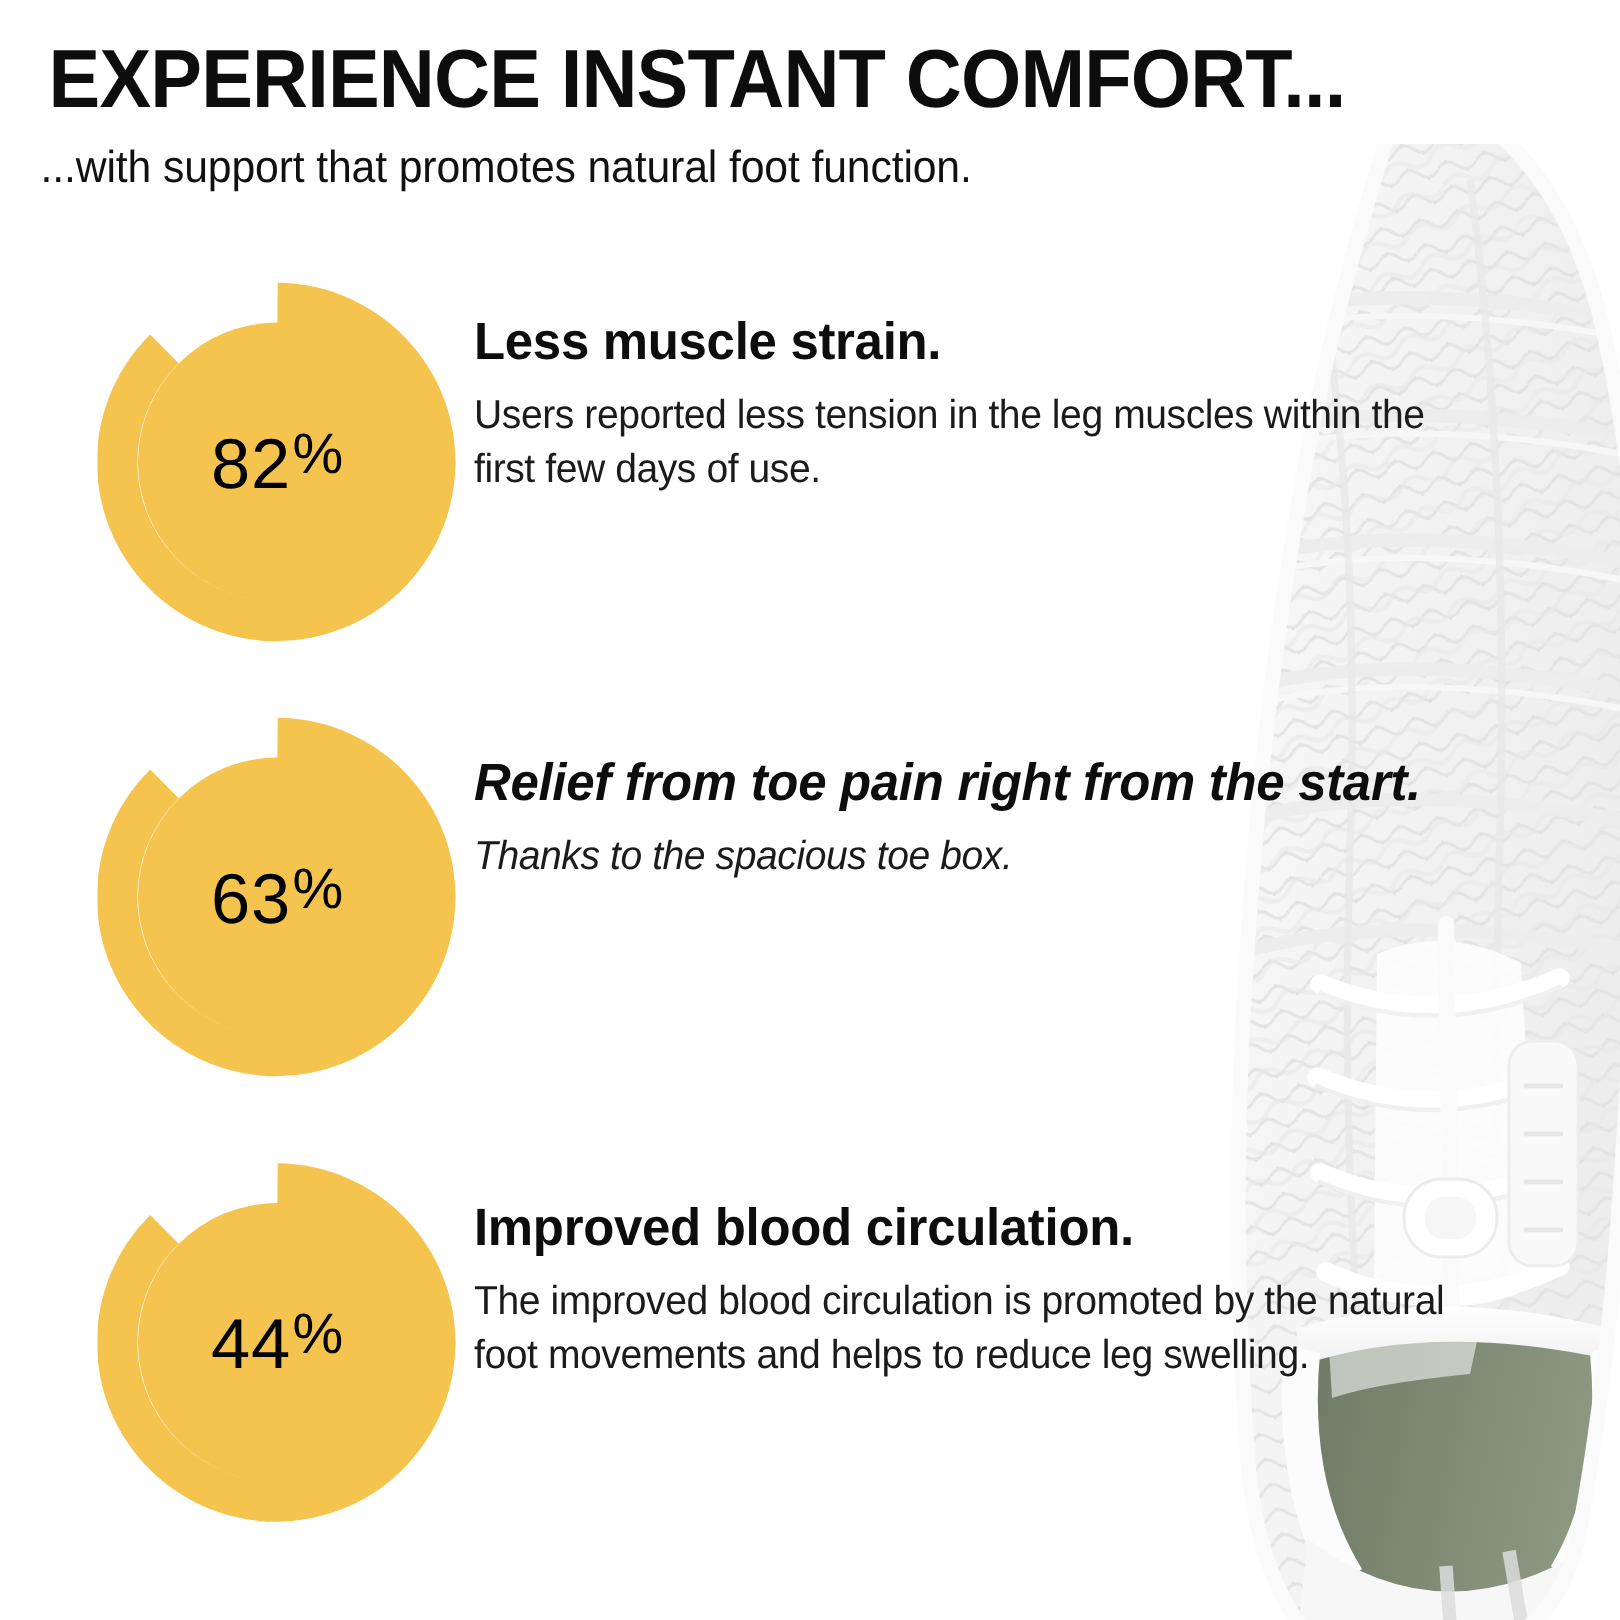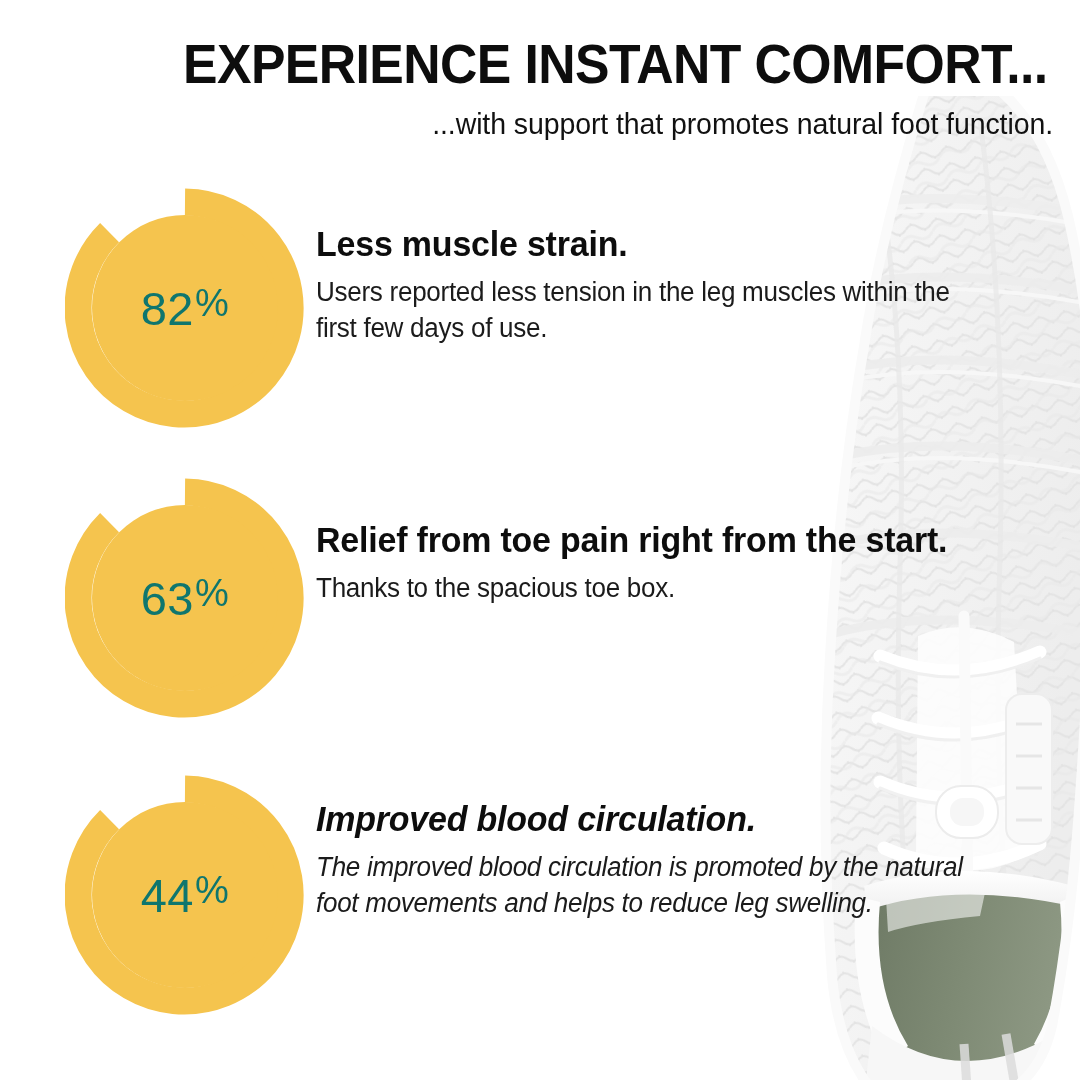--- a/index.html
+++ b/index.html
@@ -27,23 +27,23 @@
     height: 984px;
     pointer-events: none;
     z-index: 0;
   }
   .shoe-layer svg { display: block; width: 100%; height: 100%; }
 
   
   .head-wrap {
     position: absolute;
     left: 0;
-    top: 36px;
+    top: 24px;
     width: 1080px;
-    text-align: right;
+    text-align: left;
     z-index: 3;
   }
   .main-title {
     margin: 0;
     font-family: "Liberation Sans Narrow", "Liberation Sans", sans-serif;
     font-size: 55px;
     line-height: 1.04;
     font-weight: 700;
     letter-spacing: -0.6px;
     color: #0d0d0d;
@@ -85,42 +85,42 @@
   .gauge svg { display: block; width: 240px; height: 240px; }
   .gauge-value {
     position: absolute;
     left: 0;
     top: 0;
     width: 240px;
     height: 240px;
     display: flex;
     align-items: center;
     justify-content: center;
-    color: #0f766e;
+    color: #000000;
     font-family: "Liberation Sans", sans-serif;
     font-size: 47px;
     font-weight: 300;
     letter-spacing: 0.5px;
     line-height: 1;
   }
   .gauge-value .pct {
     font-size: 38px;
     position: relative;
     top: -5px;
     margin-left: 1px;
   }
 
   .stat-text {
     position: absolute;
     left: 316px;
-    top: 36px;
+    top: 20px;
     width: 700px;
   }
-  .stat-row.r1 .stat-text { top: 42px; }
-  .stat-row.r2 .stat-text { top: 24px; font-style: italic; }
+  .stat-row.r1 .stat-text { top: 24px; font-style: italic; }
+  .stat-row.r2 .stat-text { top: 24px; }
 
   .stat-heading {
     margin: 0 0 10px 0;
     font-family: "Liberation Sans Narrow", "Liberation Sans", sans-serif;
     font-size: 35px;
     line-height: 1.17;
     font-weight: 700;
     color: #0d0d0d;
     letter-spacing: -0.2px;
     transform: scaleX(0.97);

